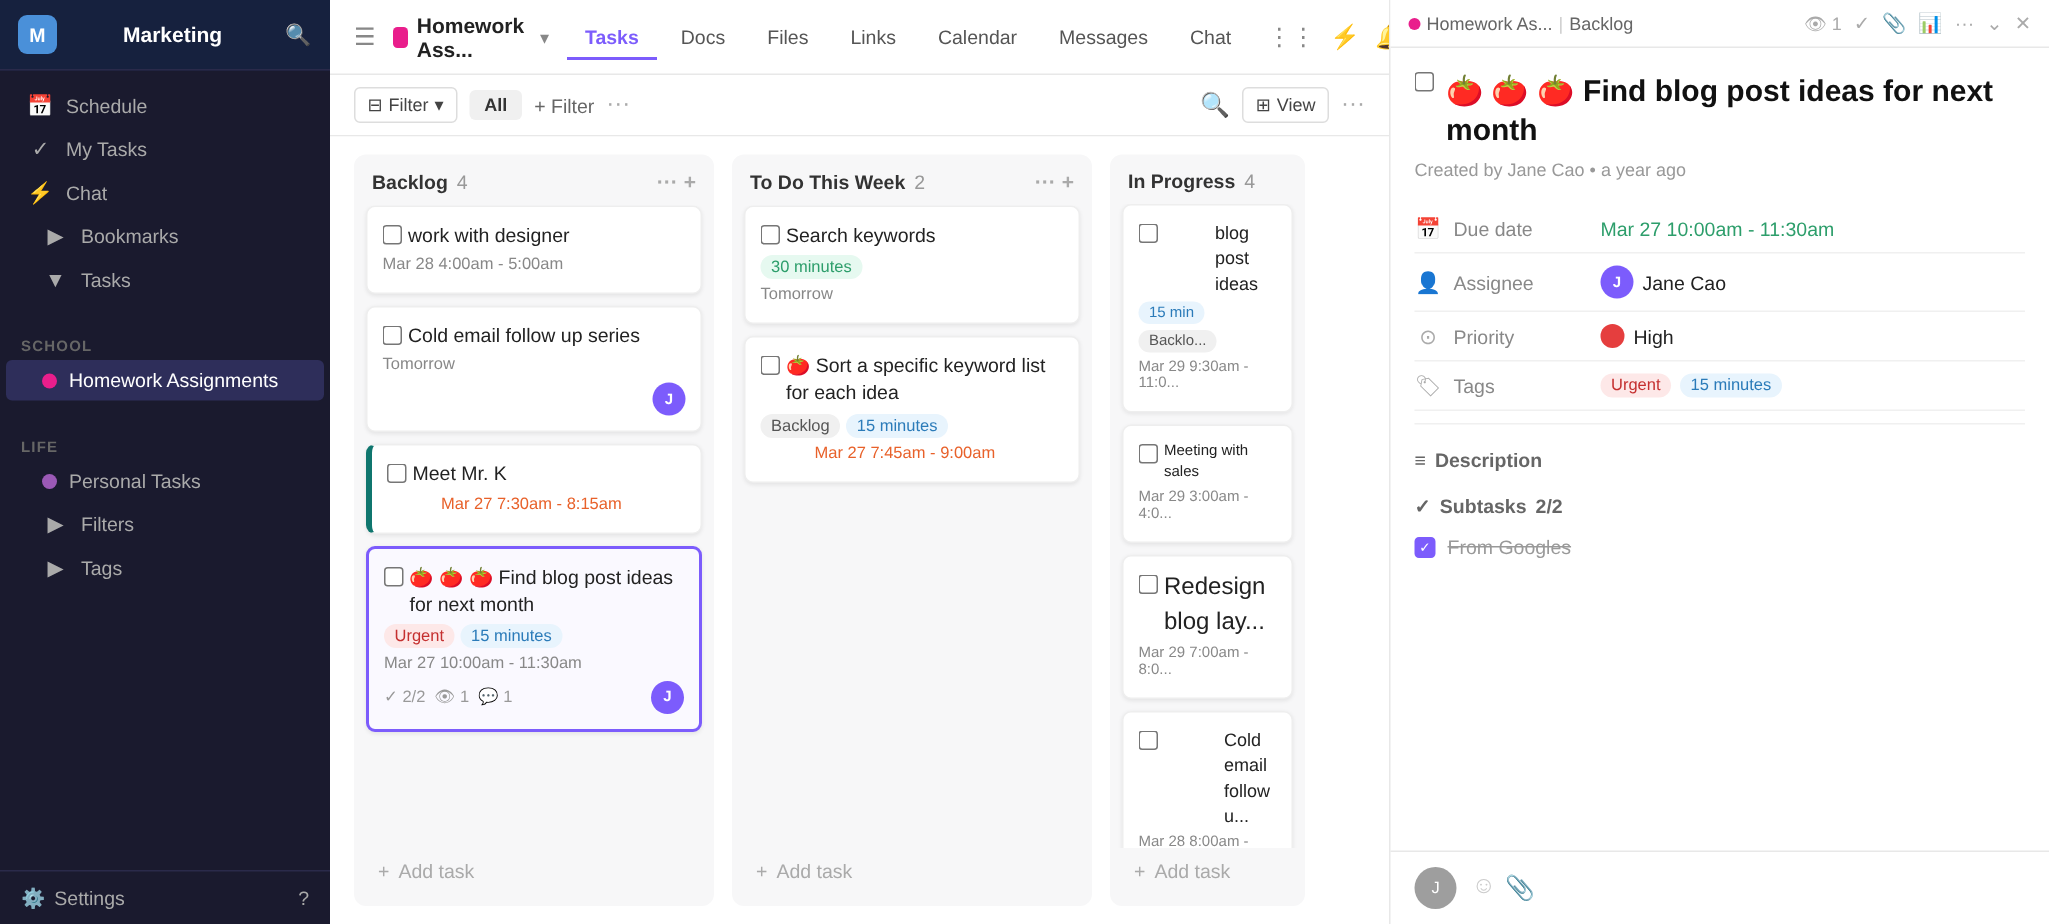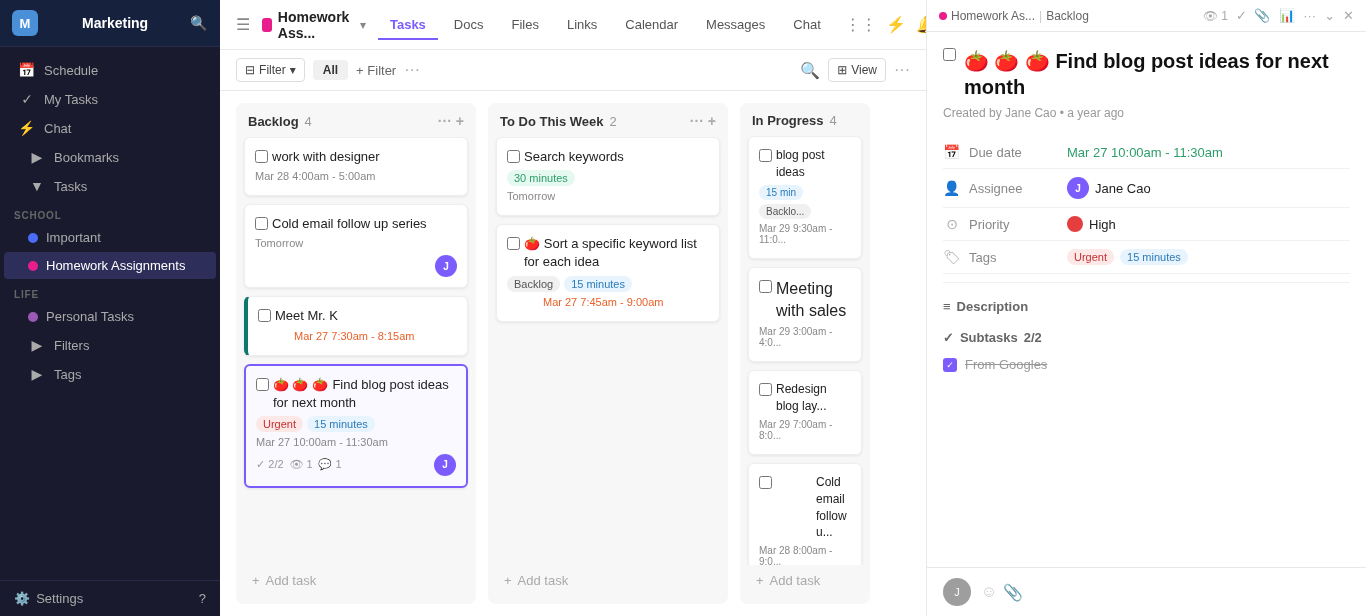--- a/index.html
+++ b/index.html
@@ -26,21 +26,21 @@
     .sidebar-item {
       display: flex; align-items: center; gap: 8px;
       padding: 6px 14px; cursor: pointer; color: #aaa; font-size: 13px;
       border-radius: 4px; margin: 1px 4px;
     }
     .sidebar-item.active { background: #2e2e5a; color: #fff; }
     .sidebar-item .icon { font-size: 14px; width: 18px; text-align: center; }
 
     .sidebar-section {
       padding: 6px 14px 2px; font-size: 10px; font-weight: 700;
-      color: #666; text-transform: uppercase; letter-spacing: 0.8px; margin-top: 4px;
+      color: #666; text-transform: uppercase; letter-spacing: 0.8px; margin-top: 20px;
     }
     .sidebar-item.sub { padding-left: 24px; }
     .sidebar-item .dot {
       width: 10px; height: 10px; border-radius: 50%; display: inline-block;
     }
     .dot-blue { background: #4a6cf7; }
     .dot-pink { background: #e91e8c; }
 
     .sidebar-footer {
       padding: 10px 14px; border-top: 1px solid #2a2a4a;
@@ -216,24 +216,20 @@
       <span class="icon">▶</span>
       <span>Bookmarks</span>
     </div>
 
     <div class="sidebar-item sub">
       <span class="icon">▼</span>
       <span>Tasks</span>
     </div>
 
     <div class="sidebar-section">SCHOOL</div>
-    <div class="sidebar-item sub">
-      <span class="dot dot-blue"></span>
-      <span>Important</span>
-    </div>
     <div class="sidebar-item sub active">
       <span class="dot dot-pink"></span>
       <span>Homework Assignments</span>
     </div>
 
     <div class="sidebar-section">LIFE</div>
     <div class="sidebar-item sub">
       <span class="dot" style="background:#9b59b6;"></span>
       <span>Personal Tasks</span>
     </div>
@@ -417,41 +413,41 @@
     <div class="board-column inprogress-col">
       <div class="column-header">
         <span>In Progress</span>
         <span class="count">4</span>
       </div>
       <div class="column-body">
 
         <div class="task-card">
           <div class="task-title">
             <input type="checkbox" style="">
-            <span style="font-size:12px;">blog post ideas</span>
+            <span style="font-size:12px;margin-left:34px;">blog post ideas</span>
           </div>
           <div class="tags-row">
             <span class="tag-badge tag-15min" style="font-size:10px;">15 min</span>
             <span class="tag-badge tag-backlog" style="font-size:10px;">Backlo...</span>
           </div>
           <div class="task-time" style="font-size:10px;">Mar 29 9:30am - 11:0...</div>
         </div>
 
         <div class="task-card">
           <div class="task-title">
             <input type="checkbox" style="">
-            <span style="font-size:16px;">Meeting with sales</span>
+            <span style="font-size:10px;">Meeting with sales</span>
           </div>
           <div class="task-time" style="font-size:10px;">Mar 29 3:00am - 4:0...</div>
         </div>
 
         <div class="task-card">
           <div class="task-title">
             <input type="checkbox" style="">
-            <span style="font-size:12px;">Redesign blog lay...</span>
+            <span style="font-size:16px;">Redesign blog lay...</span>
           </div>
           <div class="task-time" style="font-size:10px;">Mar 29 7:00am - 8:0...</div>
         </div>
 
         <div class="task-card">
           <div class="task-title">
             <input type="checkbox" style="">
             <span style="font-size:12px;margin-left:40px;">Cold email follow u...</span>
           </div>
           <div class="task-time" style="font-size:10px;">Mar 28 8:00am - 9:0...</div>

